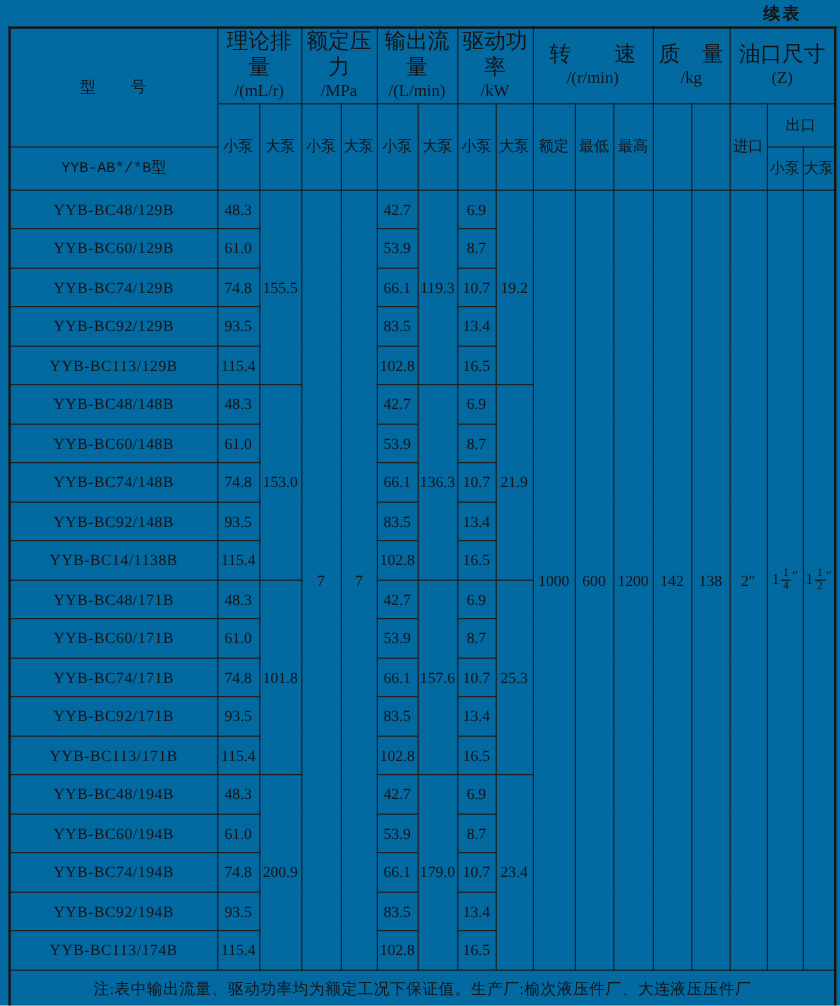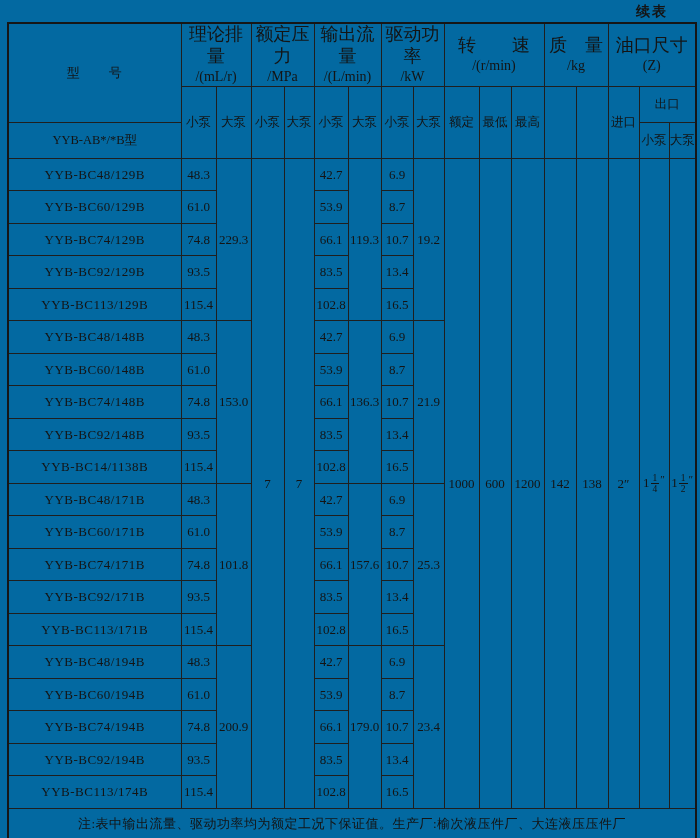--- a/index.html
+++ b/index.html
@@ -37,21 +37,21 @@
     font-weight: normal;
     font-size: 13px;
     line-height: 1.2;
     padding: 0;
     overflow: hidden;
   }
   tr.band1 th { height: 56px; }
   tr.band2 th { height: 36px; font-size: 12.5px; }
   tr.band3 th { height: 36px; font-size: 12.5px; }
   th.model-head { font-size: 14px; letter-spacing: 1px; margin-left: 24px; }
-  th.model-sub { font-size: 13px; }
+  th.model-sub { font-size: 13px; font-family: Liberation Mono, monospace; }
   .g-title { display: block; font-size: 18px; }
   .g-unit  { display: block; font-size: 14px; margin-top: 2px; }
   .wrap2 { display: inline-block; width: 26px; line-height: 1.25; margin-left: 32px; }
   tr.data { height: 32.5px; }
   tr.data td { font-size: 13px; }
   td.model-cell { letter-spacing: 0.5px; }
   td.note-row {
     height: 31px;
     text-align: left;
     padding: 3px 5px 0 5px;
@@ -152,21 +152,21 @@
 
     <tr class="band3">
       <th class="model-sub">YYB-AB*/*B型</th>
       <th>小泵</th>
       <th>大泵</th>
     </tr>
 
     <tr class="data">
       <td class="model-cell">YYB-BC48/129B</td>
       <td>48.3</td>
-      <td rowspan="5">229.3</td>
+      <td rowspan="5">155.5</td>
       <td rowspan="20">7</td>
       <td rowspan="20">7</td>
       <td>42.7</td>
       <td rowspan="5">119.3</td>
       <td>6.9</td>
       <td rowspan="5">19.2</td>
       <td rowspan="20">1000</td>
       <td rowspan="20">600</td>
       <td rowspan="20">1200</td>
       <td rowspan="20">142</td>

